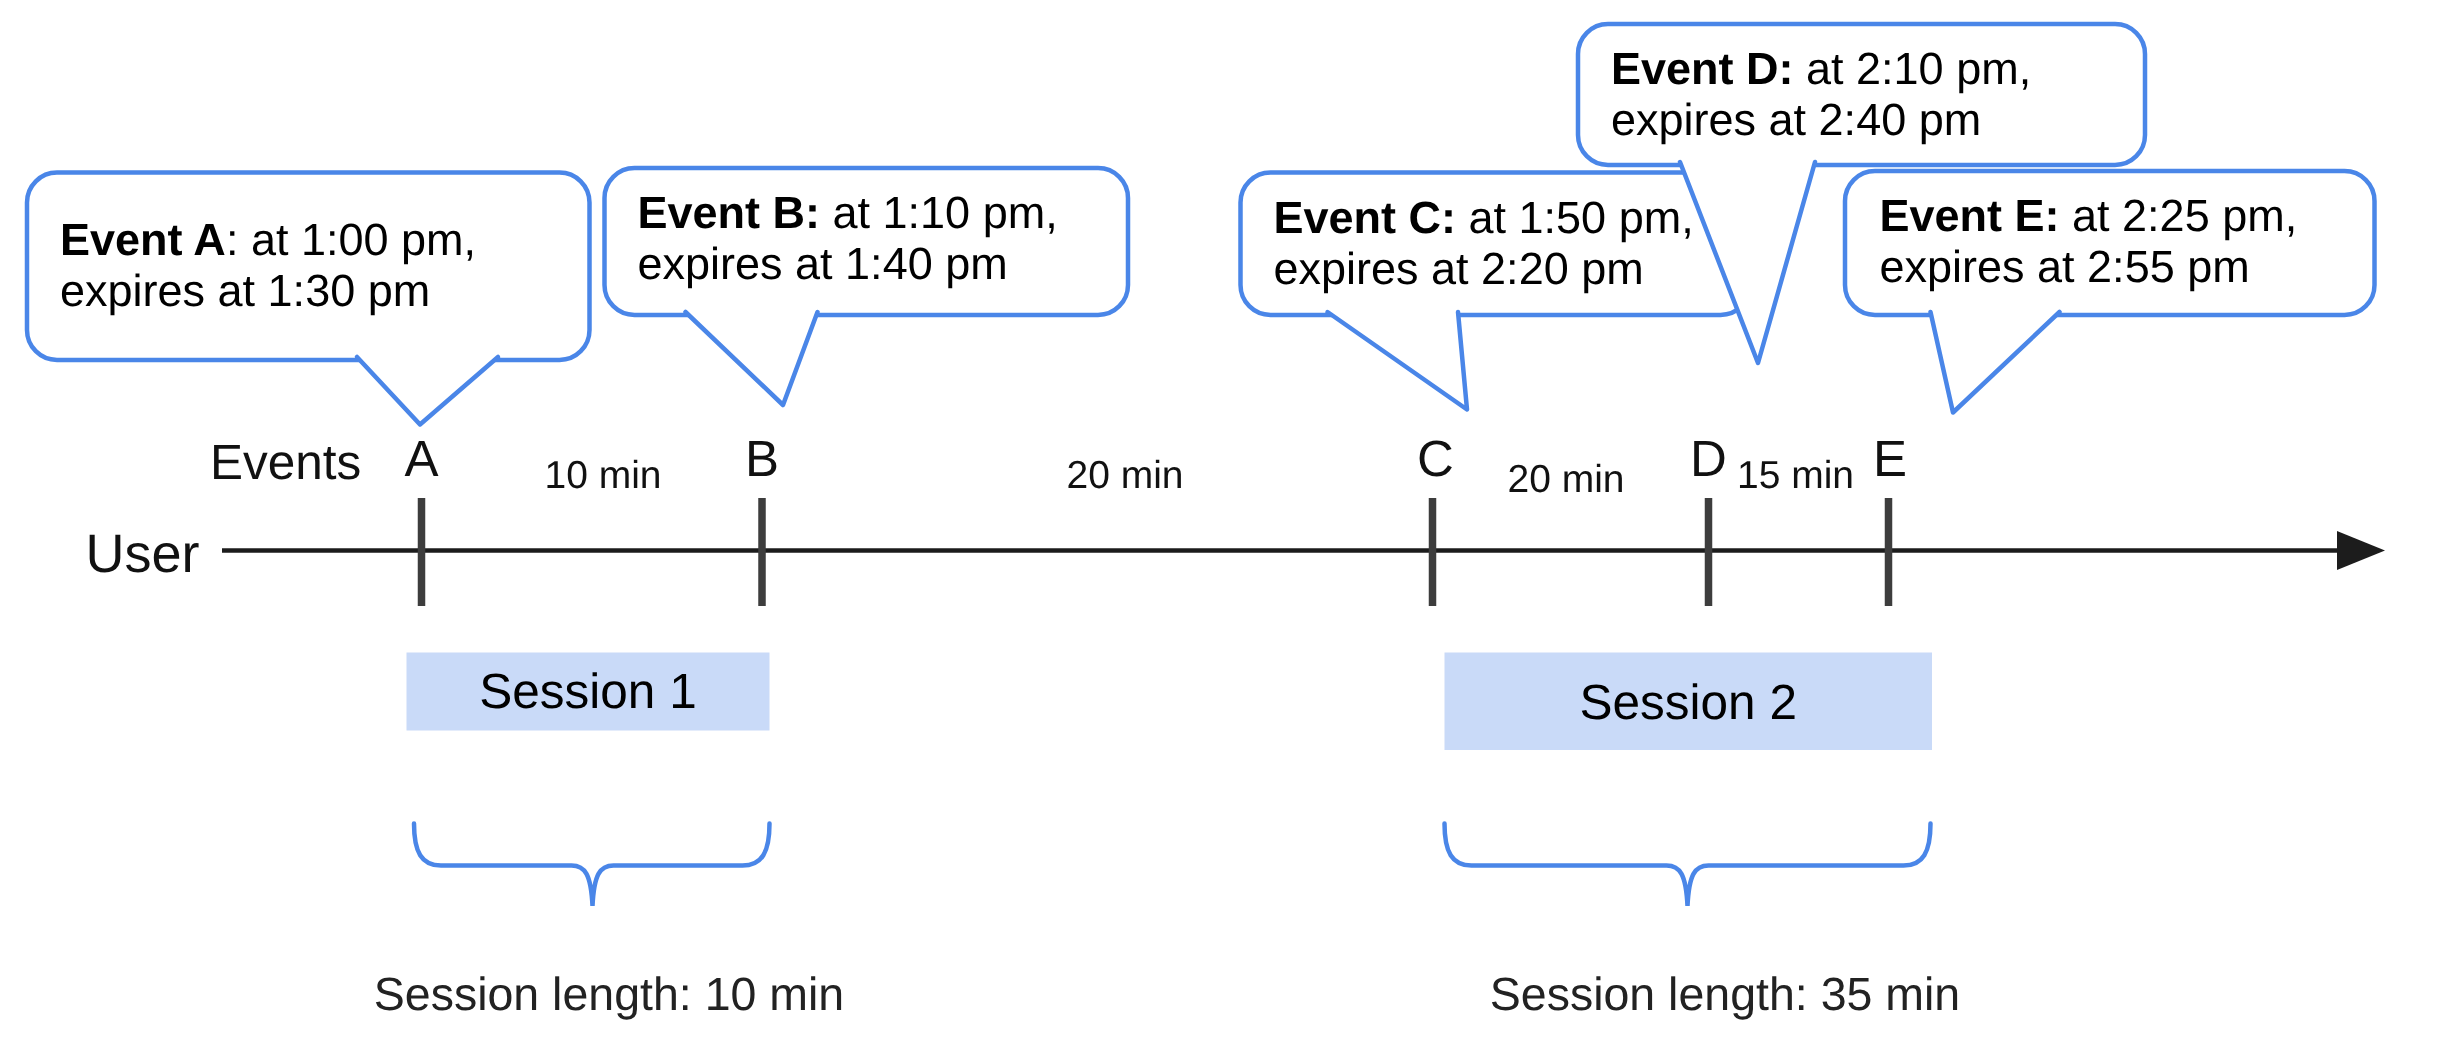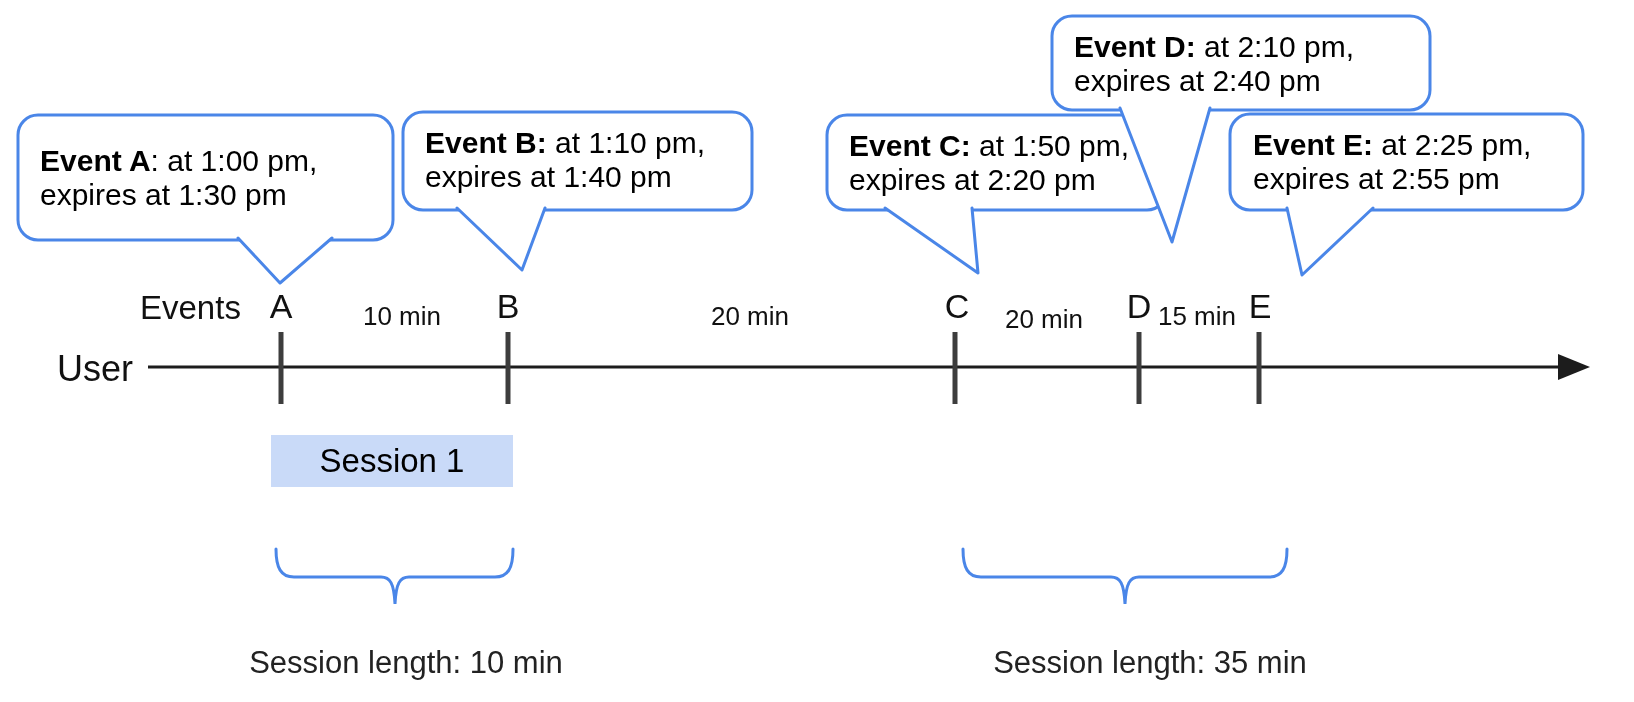--- a/index.html
+++ b/index.html
@@ -120,17 +120,20 @@
   <div class="txt interval-label centered" style="left:402px; top:303px">10 min</div>
   <div class="txt interval-label centered" style="left:750px; top:303px">20 min</div>
   <div class="txt interval-label centered" style="left:1044px; top:306px">20 min</div>
   <div class="txt interval-label centered" style="left:1197px; top:303px">15 min</div>
 
   <div class="txt user-label" style="left:57px; top:351px">User</div>
 
   <div class="session-box" style="left:271px; top:435px; width:242px; height:52px">
     <span>Session 1</span>
   </div>
+  <div class="session-box" style="left:963px; top:435px; width:325px; height:65px">
+    <span>Session 2</span>
+  </div>
 
   <div class="txt session-length centered" style="left:406px; top:647px">Session length: 10 min</div>
   <div class="txt session-length centered" style="left:1150px; top:647px">Session length: 35 min</div>
 
 </div>
 
 </body></html>

